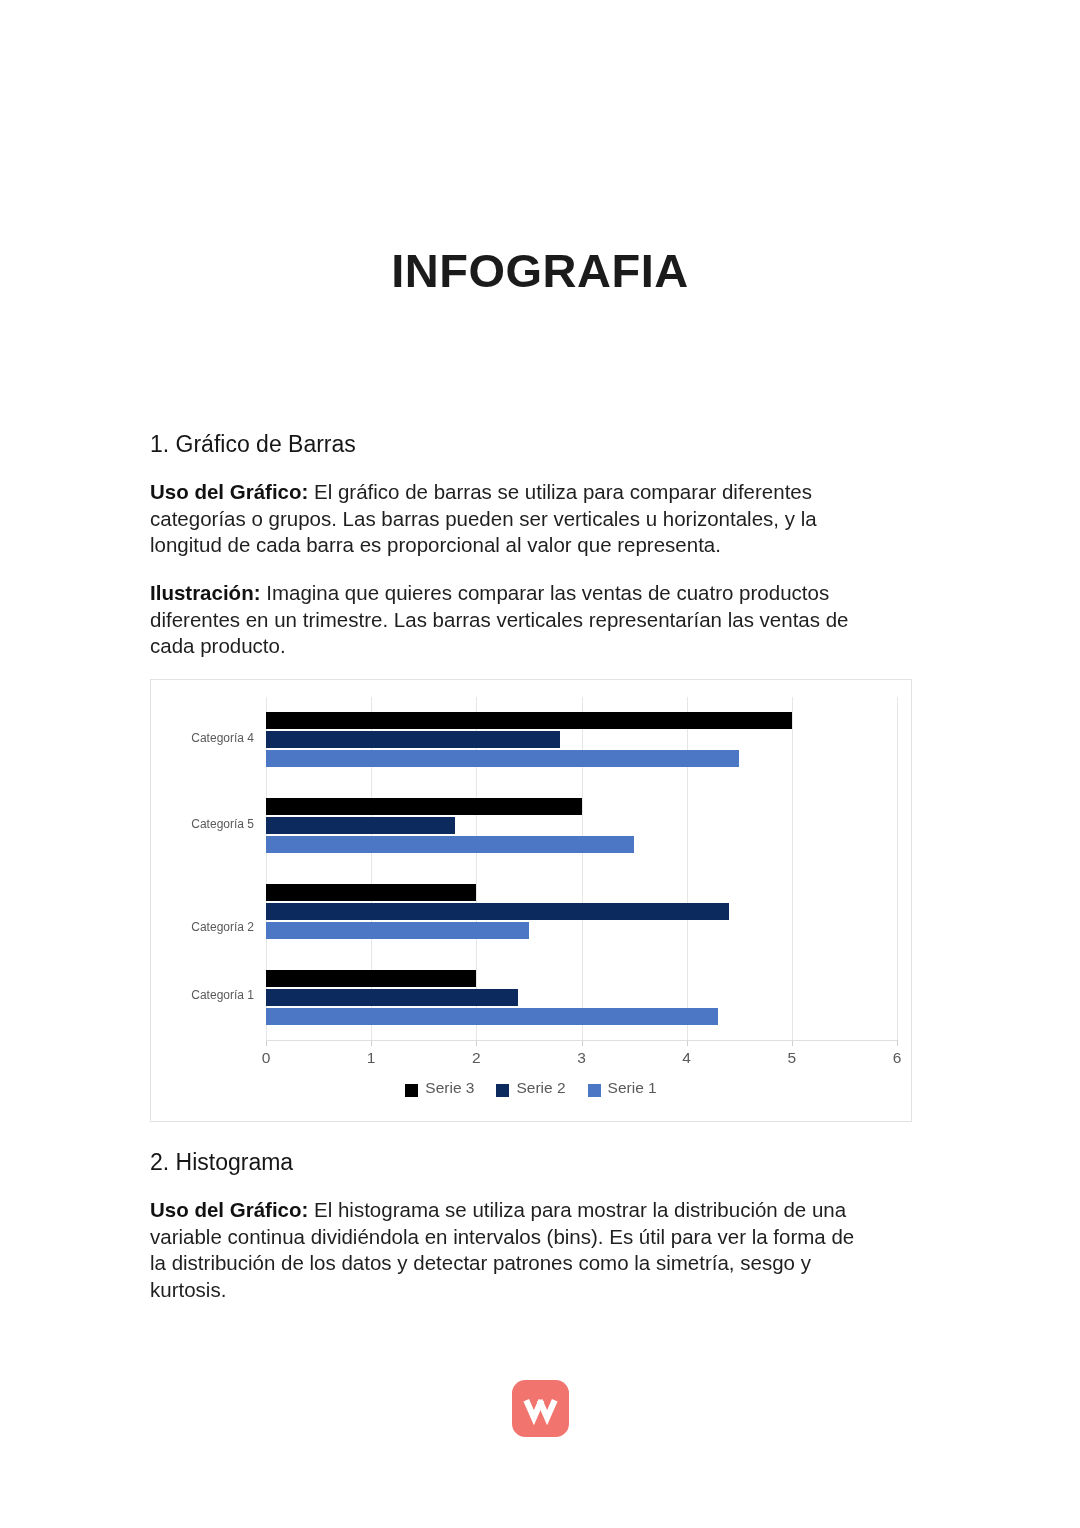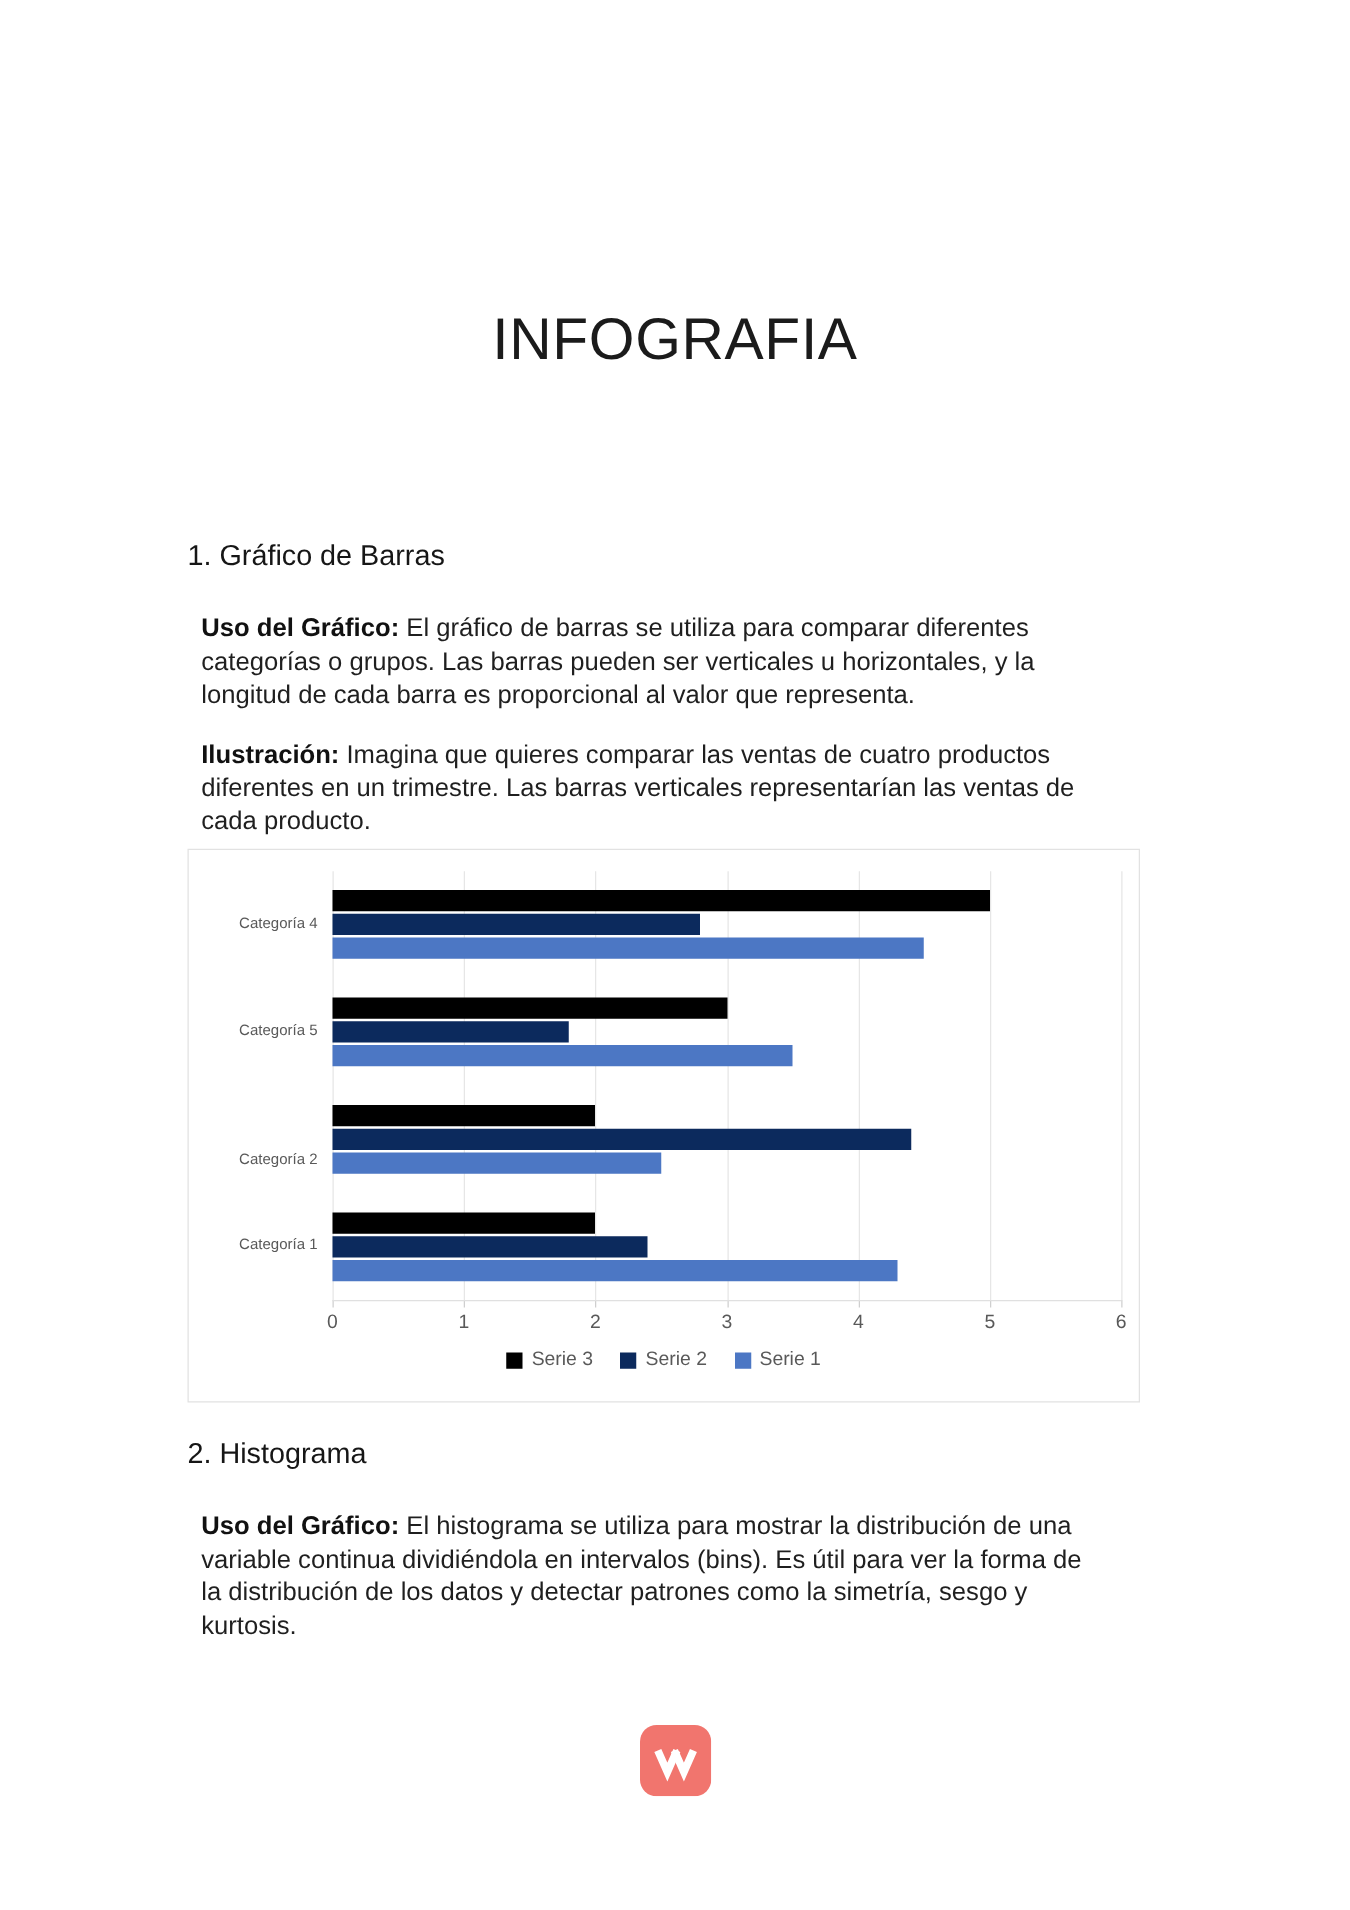--- a/index.html
+++ b/index.html
@@ -7,33 +7,33 @@
     position:relative;
     width:1080px;height:1528px;
     background:#ffffff;
     font-family:"Liberation Sans", sans-serif;
     color:#1f1f1f;
     overflow:hidden;
   }
   .doc-title{
     position:absolute;top:243px;left:0;width:100%;
     text-align:center;
-    font-size:47px;font-weight:400;letter-spacing:0.5px;
+    font-size:47px;font-weight:700;letter-spacing:0.5px;
     color:#1b1b1b;
   }
   .sec-heading{
     position:absolute;left:150px;
     font-size:23px;font-weight:400;color:#161616;
   }
   .sec1-heading{top:431px;}
   .sec2-heading{top:1149px;}
   .body-par{
     position:absolute;left:150px;width:714px;
     font-size:20.5px;line-height:26.5px;color:#1f1f1f;
-    margin:11px;
+    margin:0;
   }
   .par1{top:479px;}
   .par2{top:580px;}
   .par3{top:1197px;}
   .par4{top:1298px;}
   .body-par b{font-weight:700;color:#111;}
 
   
   .chart{
     position:absolute;left:150px;top:679px;width:762px;height:443px;
@@ -49,21 +49,21 @@
   }
   .chart .x-label{
     position:absolute;transform:translateX(-50%);
     font-size:15.5px;color:#595959;
   }
   .chart .legend{
     position:absolute;left:0;top:399px;width:100%;
     display:flex;justify-content:center;align-items:center;gap:22px;
     font-size:15.5px;color:#595959;
   }
-  .chart .legend-item{display:flex;align-items:center;gap:7px;}
+  .chart .legend-item{display:flex;align-items:flex-end;gap:7px;}
   .chart .legend-swatch{width:13px;height:13px;display:inline-block;}
 
   
   .footer{
     position:absolute;top:1380px;left:0;width:100%;
     display:flex;justify-content:center;align-items:center;gap:19px;
     cursor:pointer;
   }
   .wps-logo{width:57px;height:57px;display:inline-block;}
   .footer-text{font-size:27.5px;color:#66696e;letter-spacing:0.3px;}

